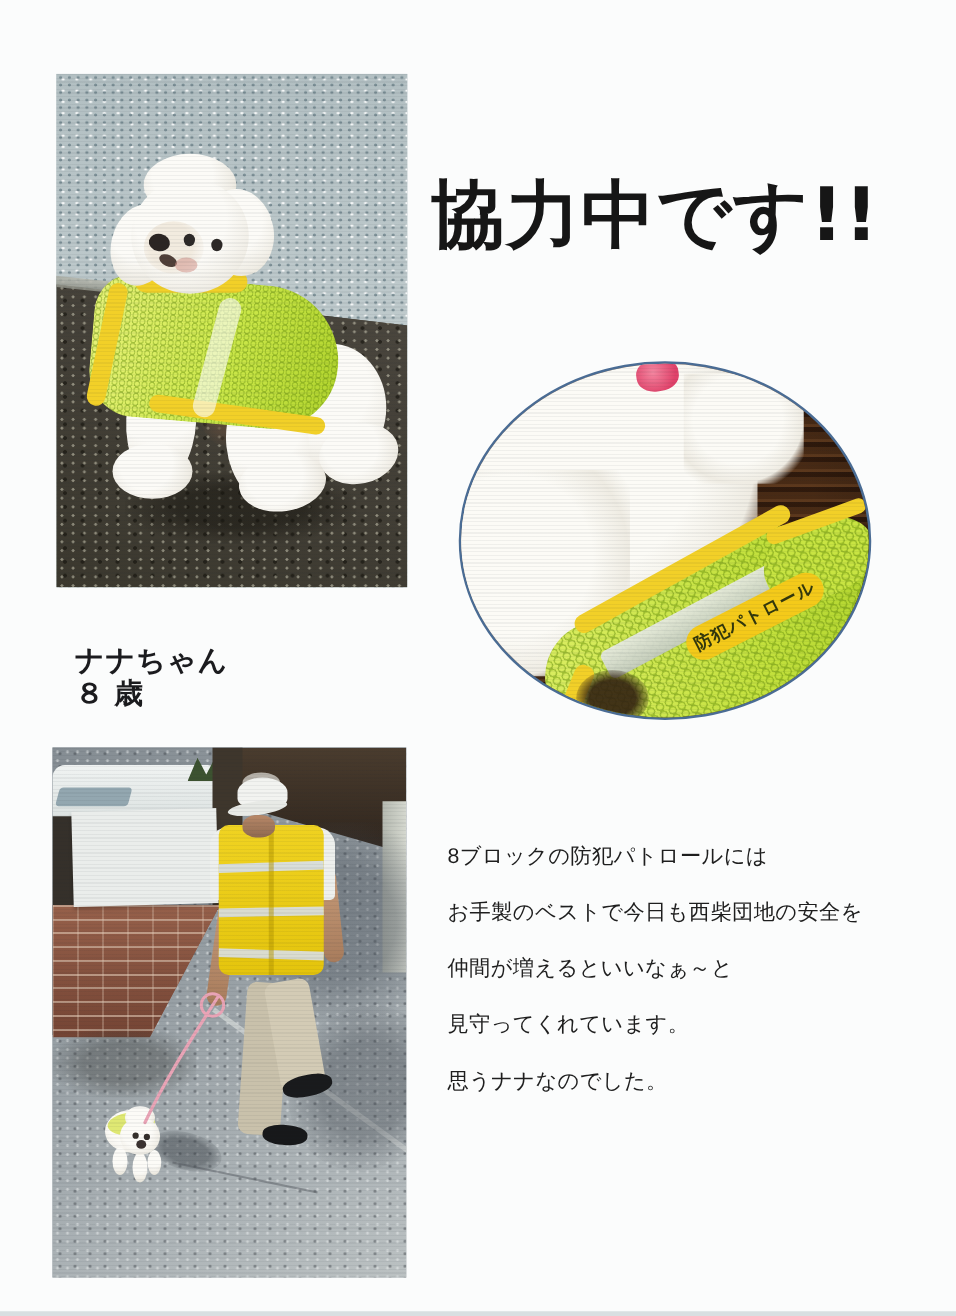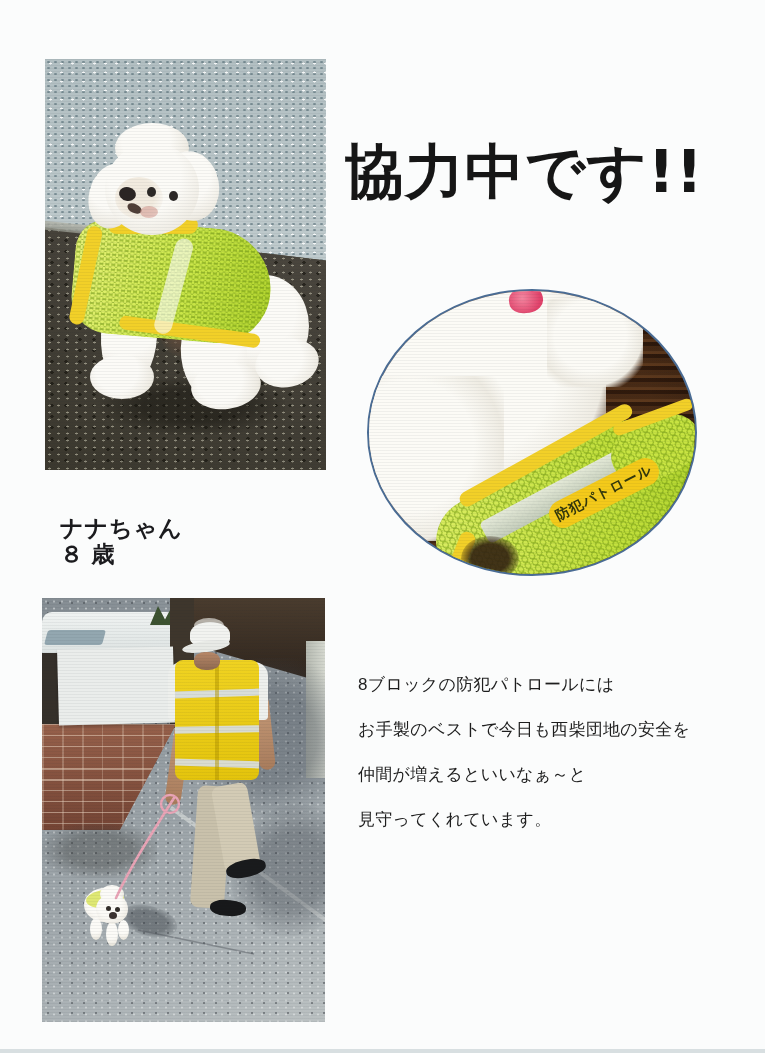--- a/index.html
+++ b/index.html
@@ -226,16 +226,17 @@
       <path d="M96 332 L 212 356" fill="none" stroke="rgba(80,85,90,.45)" stroke-width="1.6"></path>
     </svg>
     <div class="scan"></div>
   </div>
 
   <div class="bodytext">
     <div>8ブロックの防犯パトロールには</div>
     <div>お手製のベストで今日も西柴団地の安全を</div>
     <div>仲間が増えるといいなぁ～と</div>
     <div>見守ってくれています。</div>
+    <div>思うナナなのでした。</div>
   </div>
 
   <div class="s" style="left:0;top:1049px;width:765px;height:4px;background:#d8dfe1;"></div>
 </div>
 
 </body></html>

